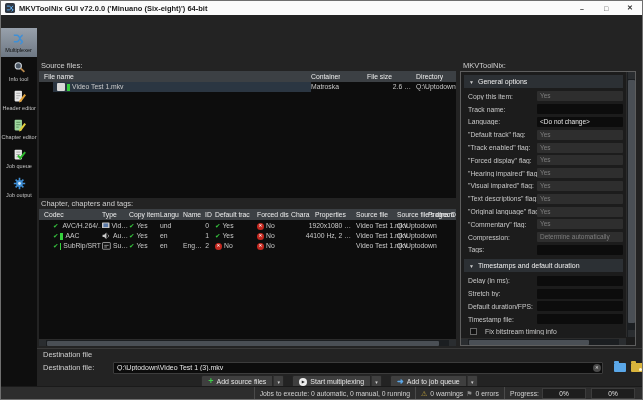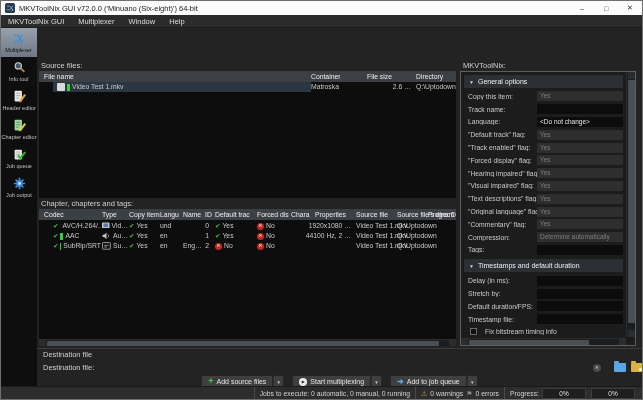--- a/index.html
+++ b/index.html
@@ -1,21 +1,21 @@
 <!DOCTYPE html>
 <html><head>
 <meta charset="utf-8">
 <style>
   * { margin:0; padding:0; box-sizing:border-box; }
   html,body { background:#444; }
   body { font-family:"Liberation Sans", sans-serif; }
   .window { position:relative; width:643px; height:400px; background:#232323; border:1px solid #6f6f6f; overflow:hidden; }
 
   
-  .titlebar { position:absolute; top:0; left:0; right:0; height:14px; background:#fbfbfb; display:flex; align-items:center; color:#1b1b1b; font-size:7.5px; }
+  .titlebar { position:absolute; top:0; left:0; right:0; height:14px; background:#fbfbfb; display:flex; align-items:center; color:#1b1b1b; font-size:7.5px;font-weight:bold; }
   .app-icon { width:10px; height:10px; margin:0 4px 0 4px; display:inline-block; }
   .win-controls { margin-left:auto; display:flex; height:100%; }
   .win-btn { width:24px; height:100%; display:flex; align-items:center; justify-content:center; font-size:7px; color:#333; }
 
   
   .menubar { position:absolute; top:14px; left:0; right:0; height:13px; background:#2b2b2b; display:flex; align-items:center; color:#dcdcdc; font-size:7.5px; border-bottom:1px solid #1c1c1c; }
   .menu-item { padding:0 7px; height:100%; display:flex; align-items:center; }
 
   
   .sidebar { position:absolute; top:27px; left:0; width:36px; bottom:13px; background:#0e0e0e; }
@@ -108,26 +108,20 @@
         </svg>
     </span>
     <span class="title-text">MKVToolNix GUI v72.0.0 ('Minuano (Six-eight)') 64-bit</span>
     <div class="win-controls">
       <span class="win-btn">–</span>
       <span class="win-btn">□</span>
       <span class="win-btn">✕</span>
     </div>
   </div>
 
-  <div class="menubar">
-    <span class="menu-item">MKVToolNix GUI</span>
-    <span class="menu-item">Multiplexer</span>
-    <span class="menu-item">Window</span>
-    <span class="menu-item">Help</span>
-  </div>
 
   <div class="sidebar">
     <div class="side-item active">
       <span><svg viewBox="0 0 16 16">
             <path d="M1 4h4c3.5 0 3.5 8 7 8M1 12h4c3.5 0 3.5-8 7-8m0 8l-3-3M12 12l-3 3" stroke="#3f8fd6" stroke-width="1.7" fill="none"></path>
           </svg></span>
       <span class="slabel">Multiplexer</span>
     </div>
     <div class="side-item">
       <span><svg viewBox="0 0 16 16">
@@ -420,20 +414,21 @@
         <span class="sb-arrow" style="left:0;"></span>
         <span class="sb-arrow" style="right:0;"></span>
         <span class="hthumb" style="left:8px; width:120px;"></span>
       </div>
     </div>
 
     <div class="dest-sep"></div>
     <span class="pane-label" style="left:6px; top:322px;">Destination file</span>
     <div class="dest-row">
       <span class="pane-label" style="left:6px; top:2px; position:absolute;">Destination file:</span>
+      <input class="dest-input" value="Q:\Uptodown\Video Test 1 (3).mkv" style="">
       <span class="clear-ico">✕</span>
       <span style="position:absolute; left:572px; top:2px;" class="folder blue"></span>
       <span style="position:absolute; left:589px; top:2px;" class="folder yellow"></span>
     </div>
 
     <div class="action-bar">
       <div class="btn-group">
         <button class="btn">
           <span class="plus-ico">+</span>
           <span>Add source files</span>

